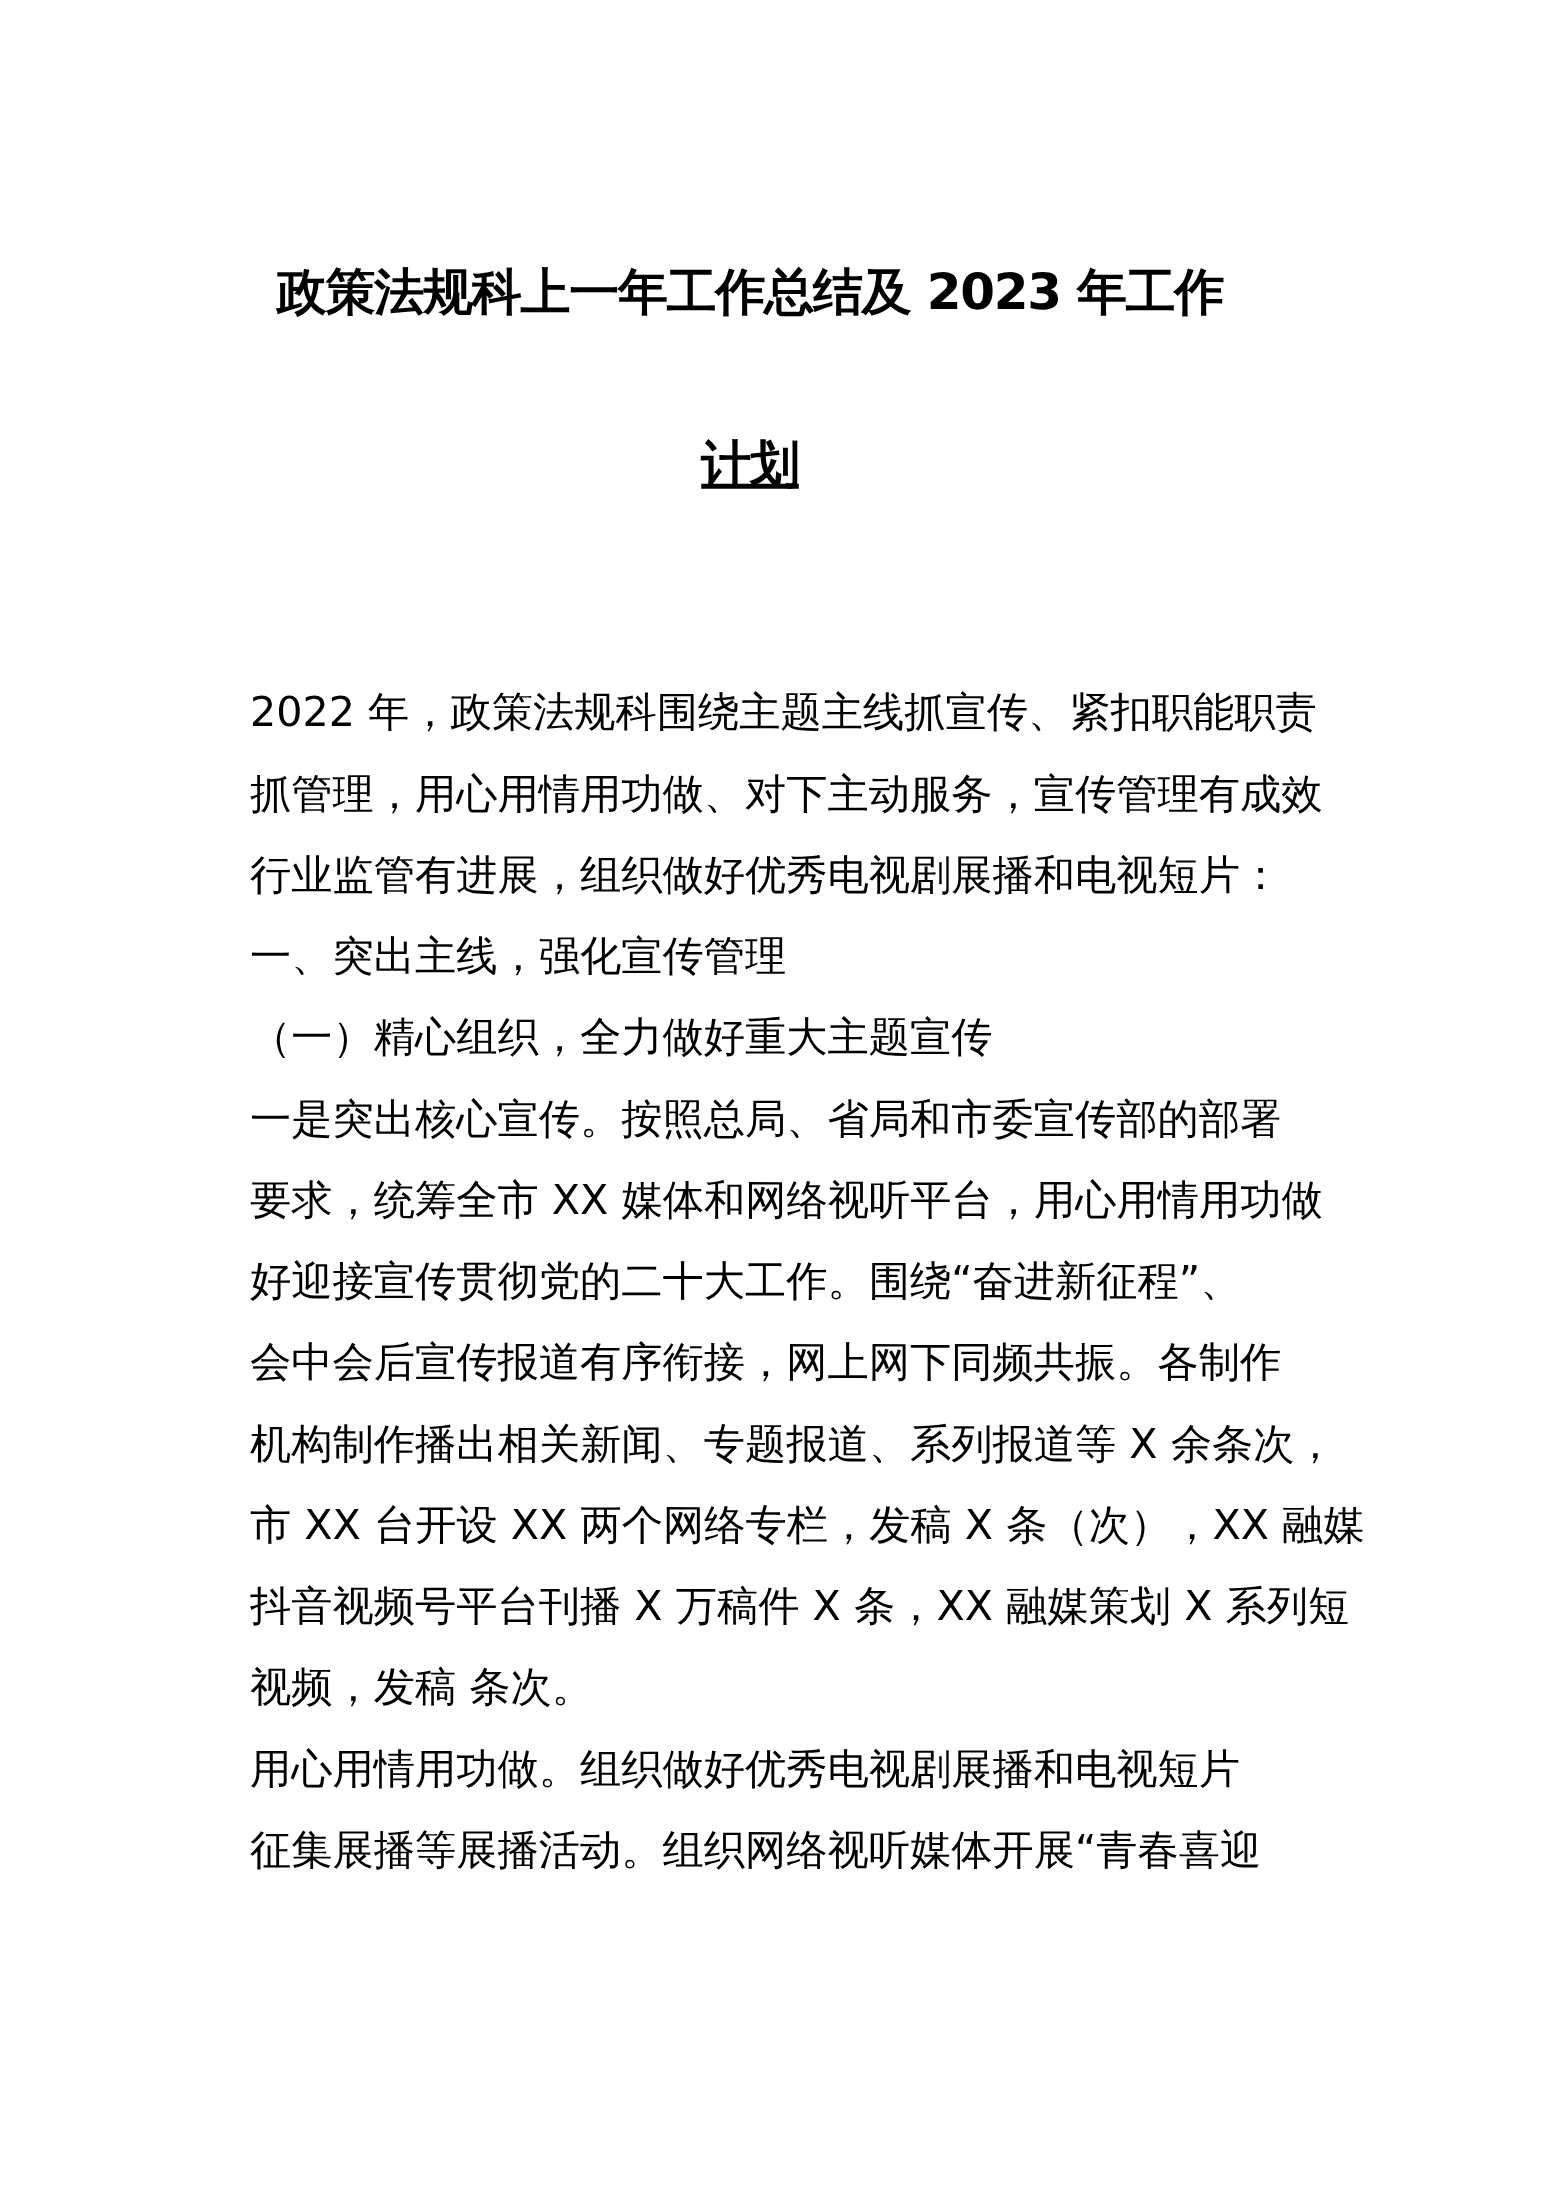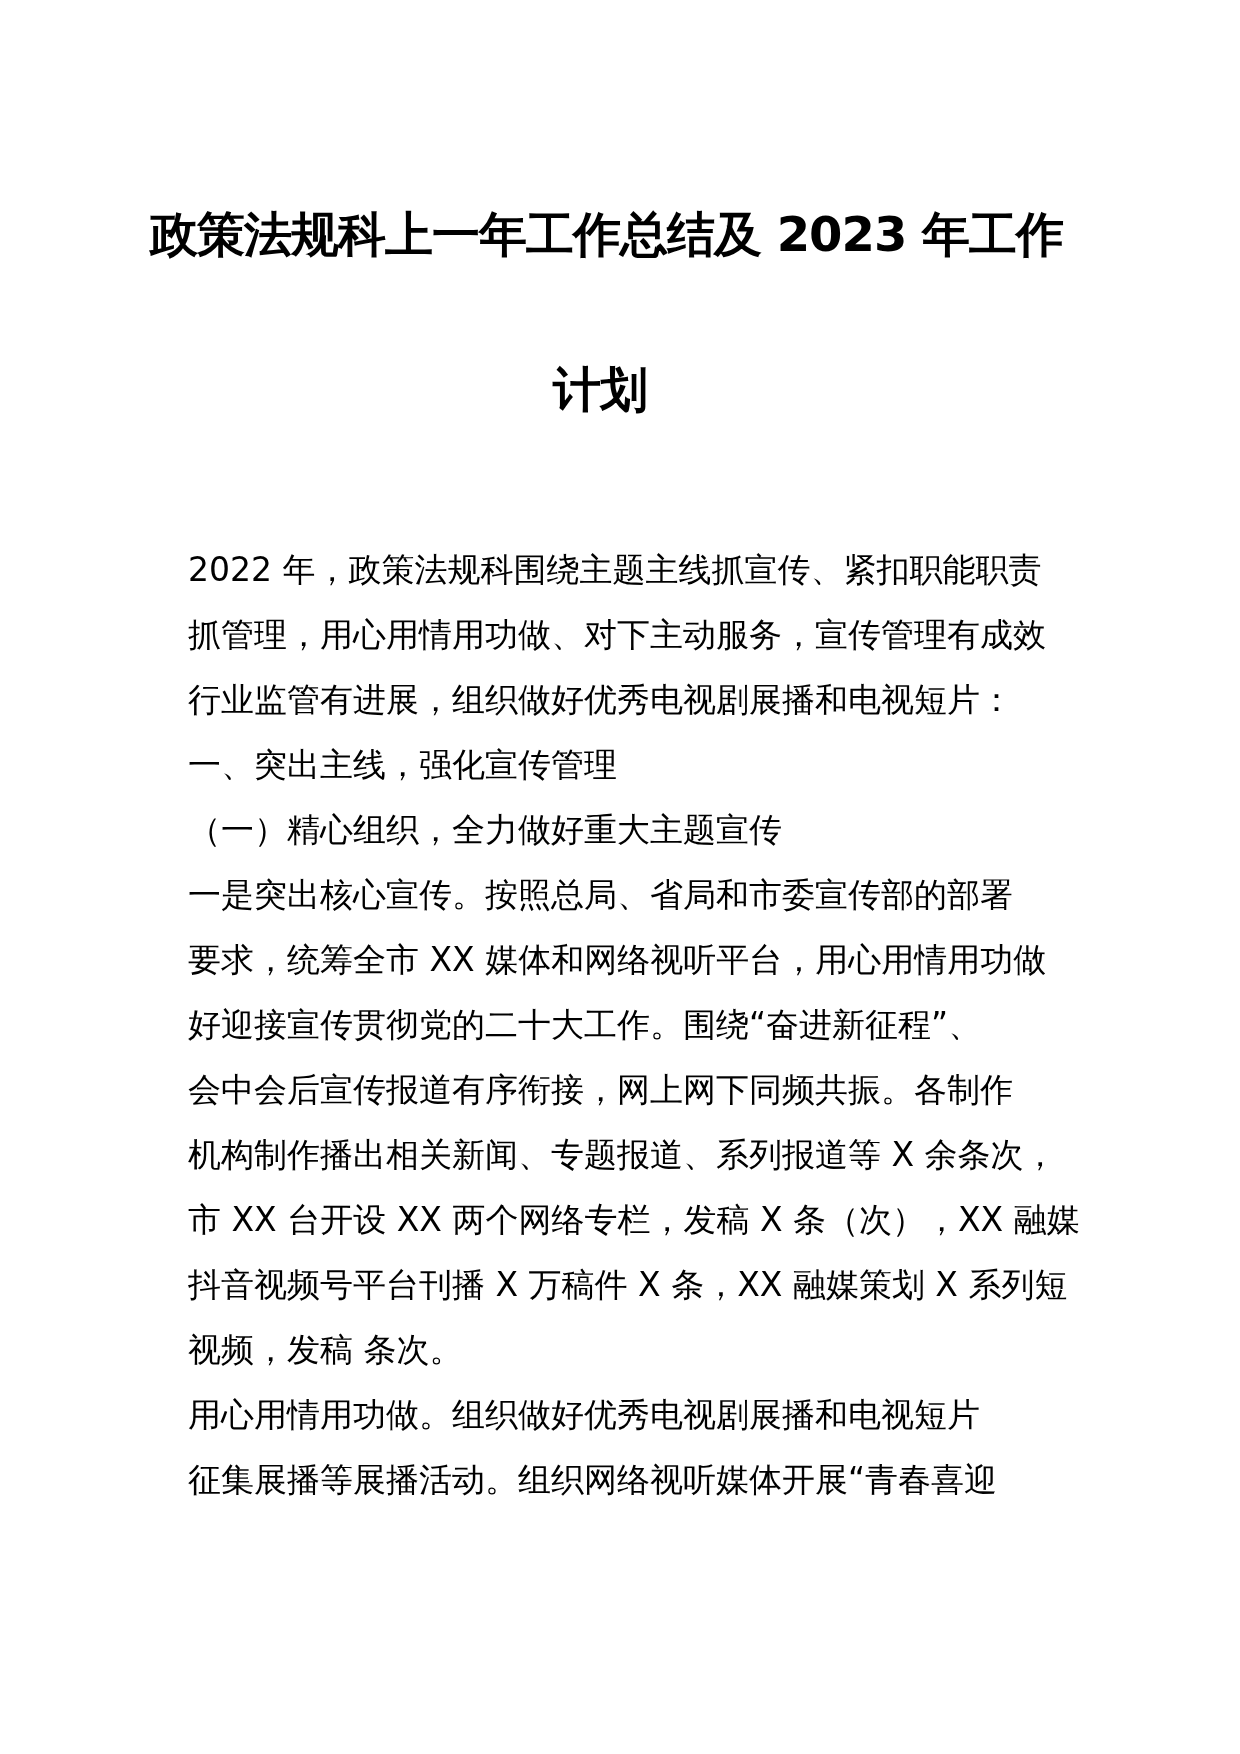--- a/index.html
+++ b/index.html
@@ -21,30 +21,30 @@
       width: 1240px;
       height: 1754px;
       background: #ffffff;
     }
     .title {
       position: absolute;
       left: 150px;
       width: 900px;
       text-align: center;
       font-weight: bold;
-      font-size: 48px;
+      font-size: 40px;
       line-height: 48px;
       letter-spacing: -1px;
       white-space: nowrap;
     }
     .title.l1 { top: 210px; }
-    .title.l2 { top: 365px; }
+    .title.l2 { top: 348px; text-decoration: underline; }
     .body-text {
       position: absolute;
-      left: 188px;
+      left: 200px;
       width: 880px;
       top: 550px;
     }
     .line {
       height: 65px;
       font-size: 33px;
       line-height: 40px;
       white-space: nowrap;
       letter-spacing: 0px;
     }

